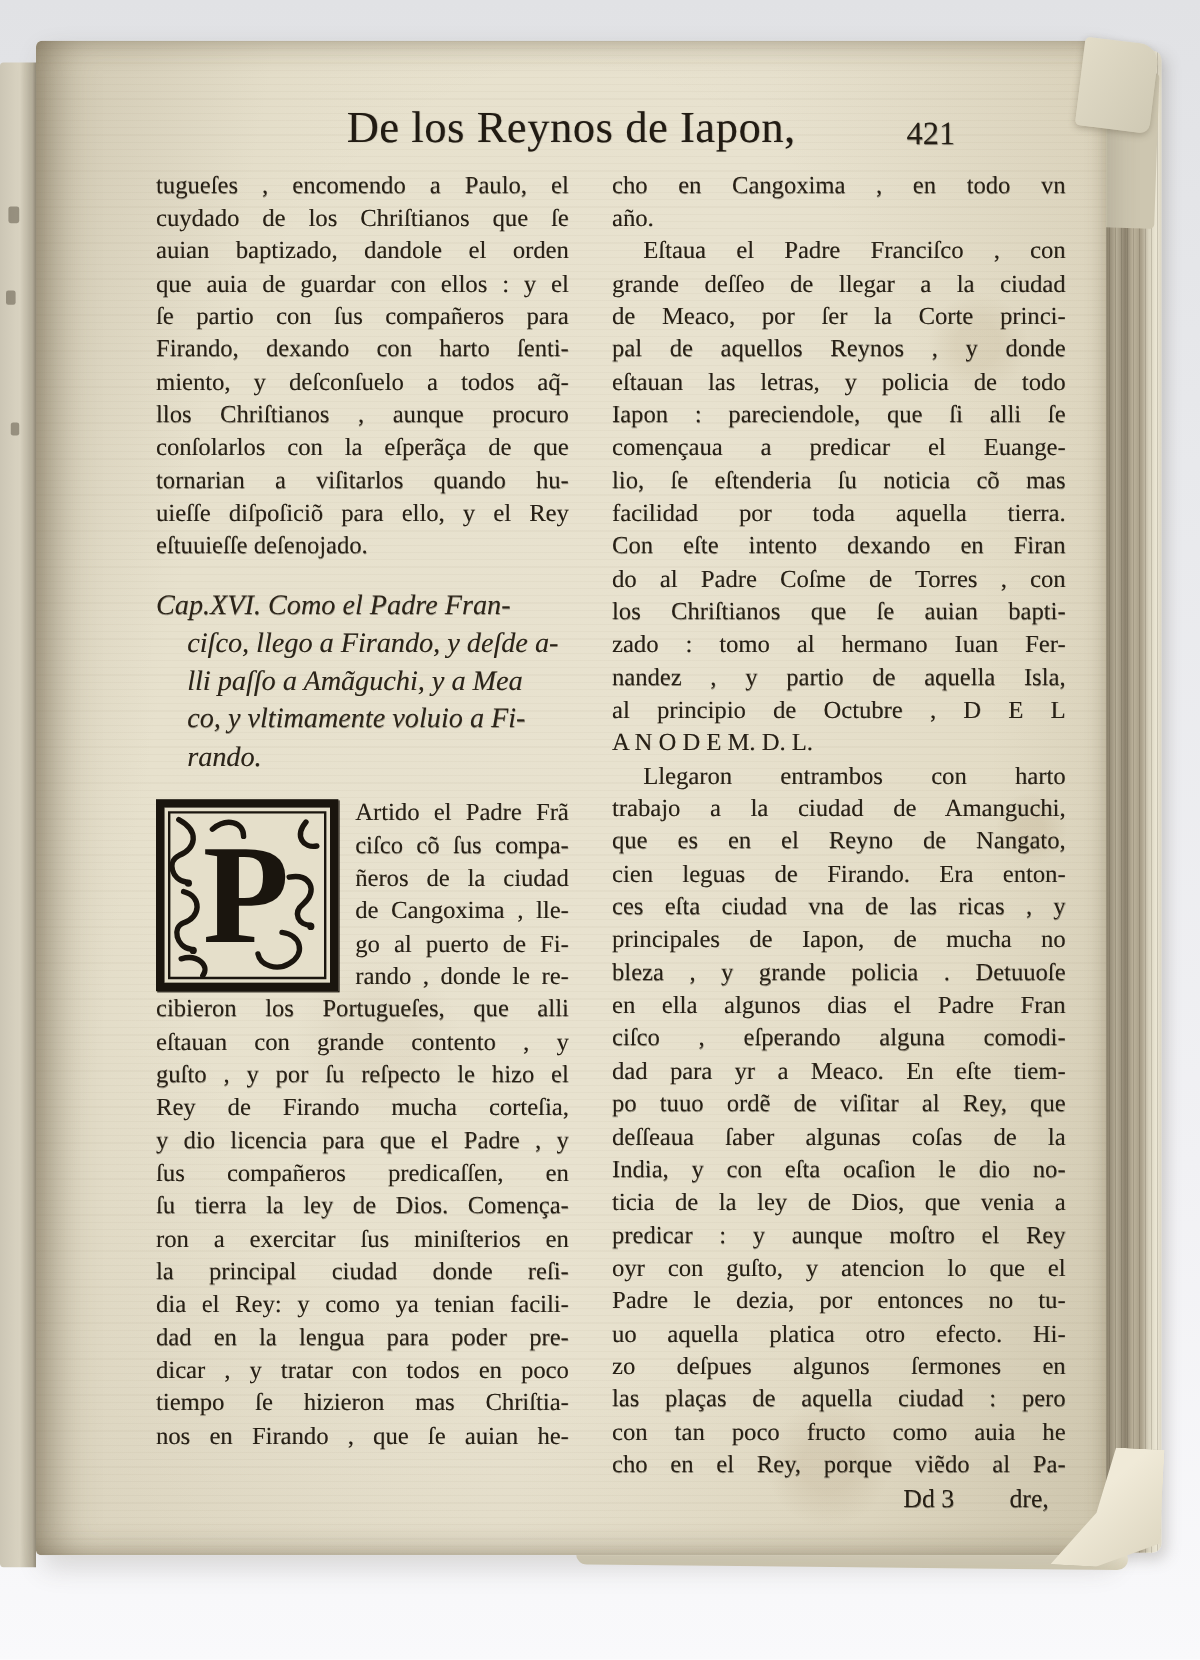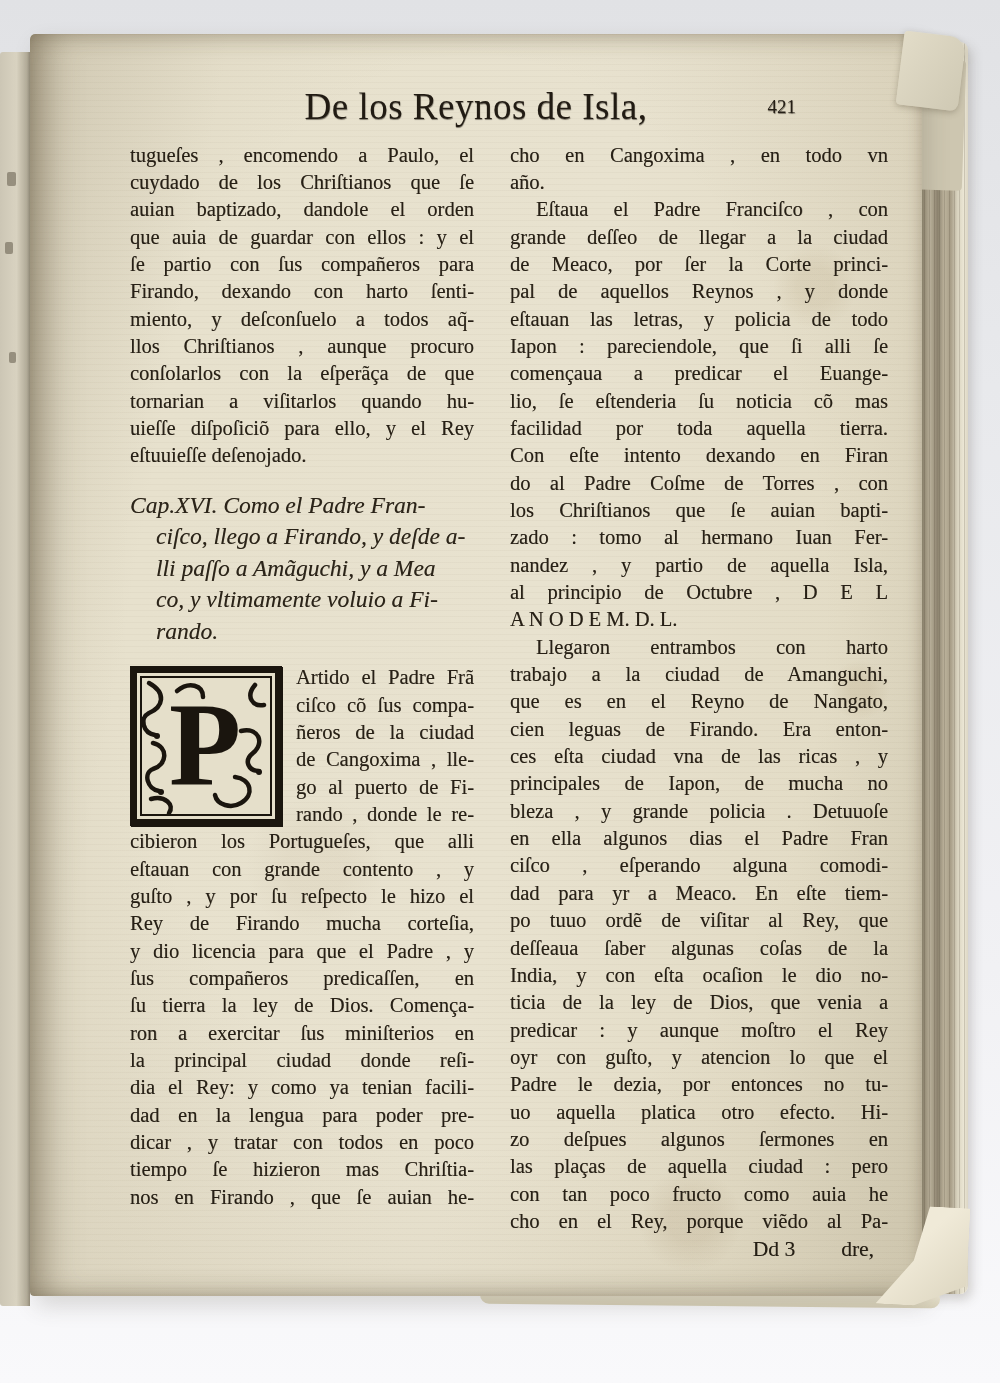--- a/index.html
+++ b/index.html
@@ -82,21 +82,21 @@
     content:""; position:absolute; inset:0; pointer-events:none; border-radius:inherit;
     background:repeating-linear-gradient(180deg, rgba(115,100,72,.045) 0 1px, transparent 1px 6px);
   }
 
   .header { position:relative; padding-top:52px; }
   .title {
     text-align:center; font-size:37px; line-height:1.15; color:#211b13;
     letter-spacing:.5px; text-shadow:.4px .5px .7px rgba(33,27,19,.5);
   }
   .pagenum {
-    position:absolute; top:62px; right:126px; font-size:19px; color:#241e15;
+    position:absolute; top:62px; right:126px; font-size:27px; color:#241e15;
     text-shadow:.4px .5px .7px rgba(33,27,19,.5);
     margin-left:12px;
   }
 
   .cols { display:flex; margin-left:100px; margin-top:13px; gap:36px; }
   .colL { width:344px; }
   .colR { width:378px; }
 
   .ln {
     font-size:20.5px; line-height:27.35px; color:#261f15;
@@ -141,21 +141,21 @@
 
   <div class="fore-edge"></div>
   <div class="flap2"></div>
   <div class="flap1"></div>
   <div class="bottom-strip"></div>
   <div class="corner-fold"></div>
 
   <div class="page">
 
     <div class="header">
-      <div class="title">De los Reynos de Isla,</div>
+      <div class="title">De los Reynos de Iapon,</div>
       <div class="pagenum">421</div>
     </div>
 
     <div class="cols">
 
       <div class="colL">
         <div class="block jl">
             <div class="ln">tugueſes , encomendo a Paulo, el</div>
             <div class="ln">cuydado de los Chriſtianos que ſe</div>
             <div class="ln">auian baptizado, dandole el orden</div>

